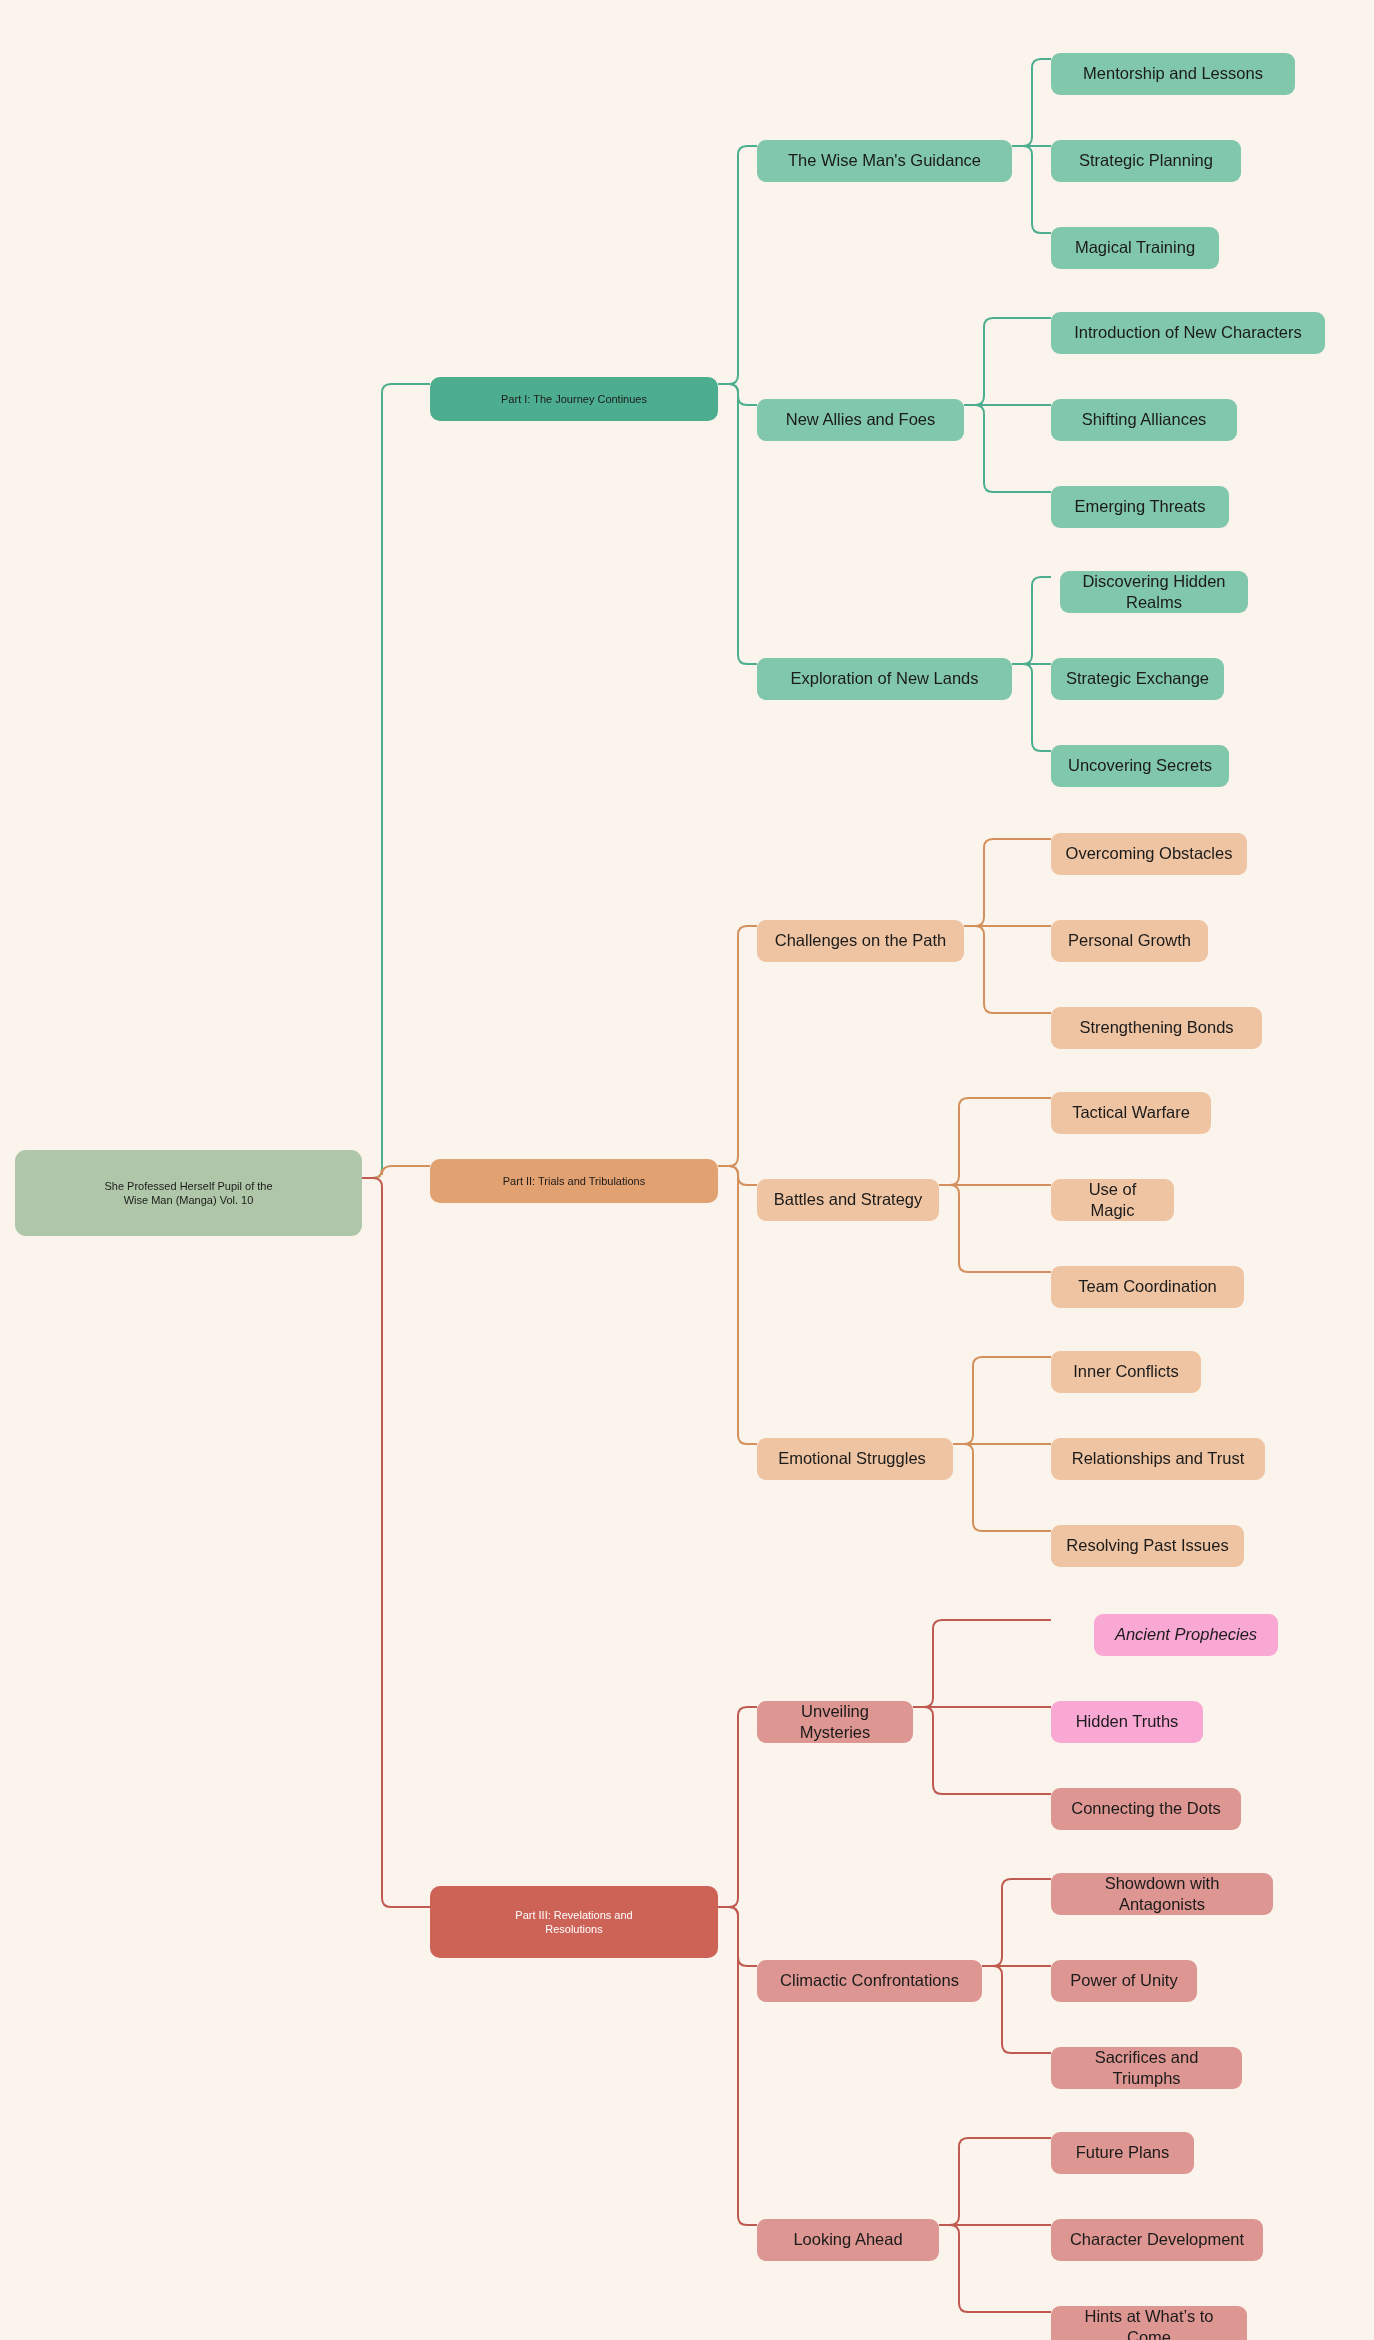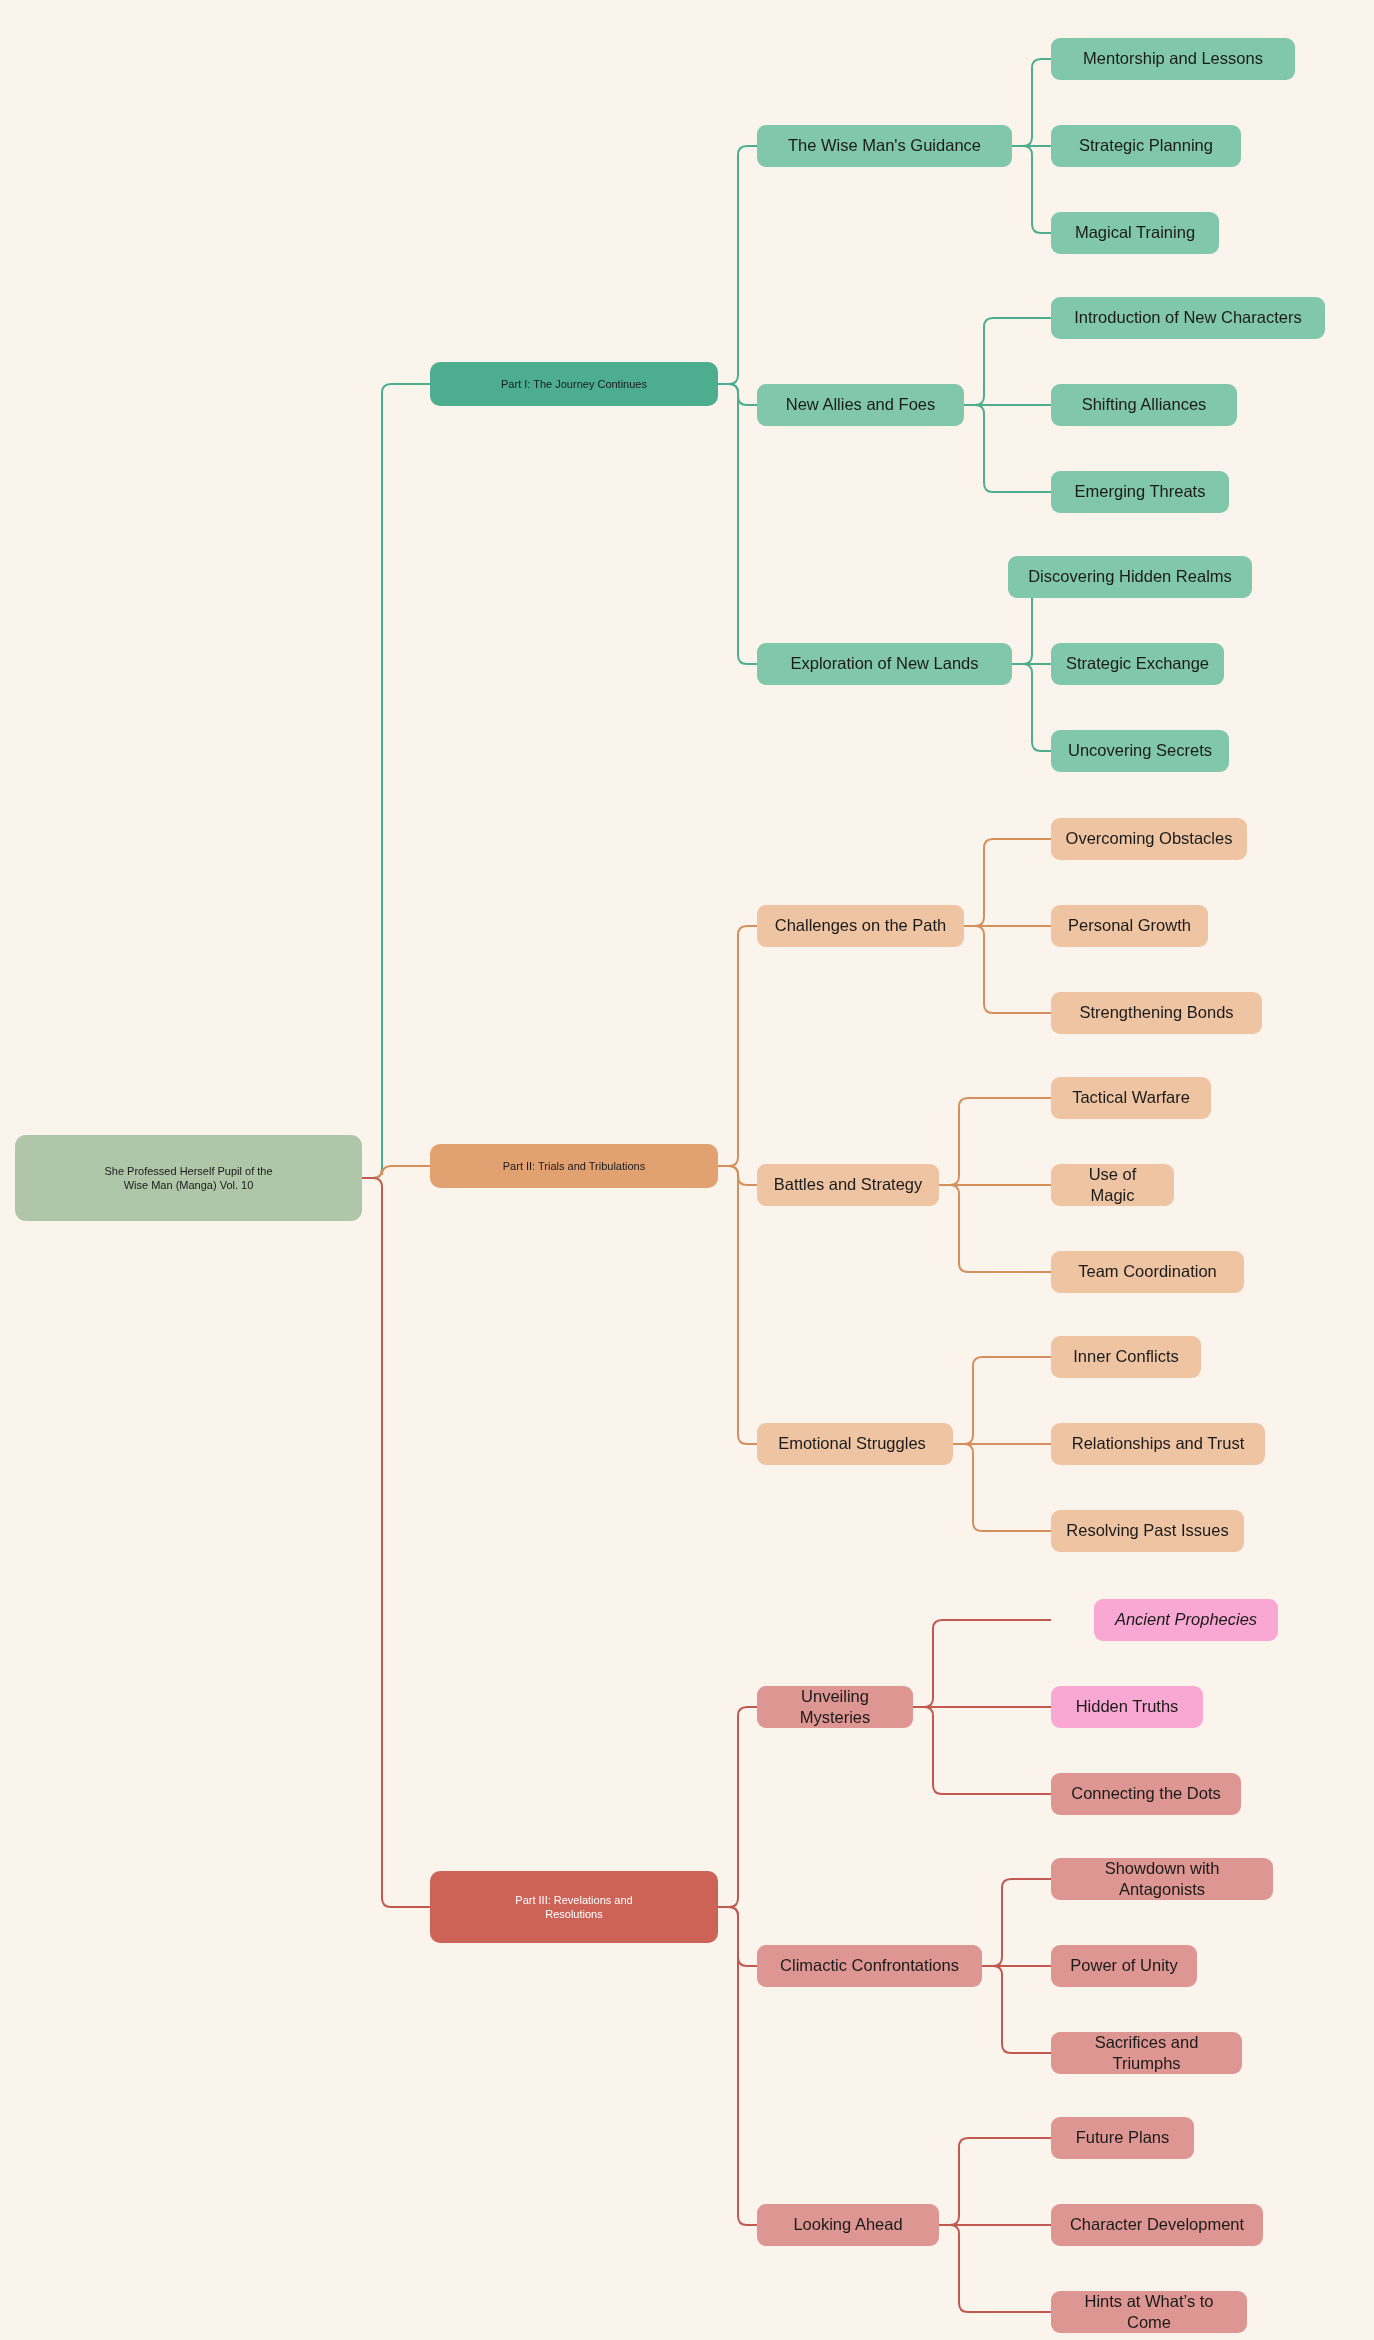--- a/index.html
+++ b/index.html
@@ -28,20 +28,21 @@
     box-sizing: border-box;
     display: flex;
     align-items: center;
     justify-content: center;
     text-align: center;
     border-radius: 9px;
     color: #1b1b1b;
     line-height: 1.28;
     padding: 0 14px;
     white-space: pre-line;
+    margin-top: 15px;
   }
   .node.root {
     border-radius: 11px;
     font-size: 11px;
   }
   .node.lvl1 {
     border-radius: 10px;
     font-size: 11px;
   }
   .node.lvl2, .node.lvl3 {
@@ -100,21 +101,21 @@
       <div class="node lvl1" style="left: 430px; top: 362px; width: 288px; height: 44px; background: rgb(76, 174, 142); color: rgb(27, 27, 27);">Part I: The Journey Continues</div>
       <div class="node lvl2" style="left: 757px; top: 125px; width: 255px; height: 42px; background: rgb(128, 199, 171);">The Wise Man's Guidance</div>
       <div class="node lvl3" style="left: 1051px; top: 38px; width: 244px; height: 42px; background: rgb(128, 199, 171);">Mentorship and Lessons</div>
       <div class="node lvl3" style="left: 1051px; top: 125px; width: 190px; height: 42px; background: rgb(128, 199, 171);">Strategic Planning</div>
       <div class="node lvl3" style="left: 1051px; top: 212px; width: 168px; height: 42px; background: rgb(128, 199, 171);">Magical Training</div>
       <div class="node lvl2" style="left: 757px; top: 384px; width: 207px; height: 42px; background: rgb(128, 199, 171);">New Allies and Foes</div>
       <div class="node lvl3" style="left: 1051px; top: 297px; width: 274px; height: 42px; background: rgb(128, 199, 171);">Introduction of New Characters</div>
       <div class="node lvl3" style="left: 1051px; top: 384px; width: 186px; height: 42px; background: rgb(128, 199, 171);">Shifting Alliances</div>
       <div class="node lvl3" style="left: 1051px; top: 471px; width: 178px; height: 42px; background: rgb(128, 199, 171);">Emerging Threats</div>
       <div class="node lvl2" style="left: 757px; top: 643px; width: 255px; height: 42px; background: rgb(128, 199, 171);">Exploration of New Lands</div>
-      <div class="node lvl3" style="left: 1008px; top: 556px; width: 244px; height: 42px; background: rgb(128, 199, 171);">Discovering Hidden Realms</div>
+      <div class="node lvl3" style="left: 1060px; top: 556px; width: 188px; height: 42px; background: rgb(128, 199, 171);">Discovering Hidden Realms</div>
       <div class="node lvl3" style="left: 1051px; top: 643px; width: 173px; height: 42px; background: rgb(128, 199, 171);">Strategic Exchange</div>
       <div class="node lvl3" style="left: 1051px; top: 730px; width: 178px; height: 42px; background: rgb(128, 199, 171);">Uncovering Secrets</div>
       <div class="node lvl1" style="left: 430px; top: 1144px; width: 288px; height: 44px; background: rgb(226, 161, 112); color: rgb(27, 27, 27);">Part II: Trials and Tribulations</div>
       <div class="node lvl2" style="left: 757px; top: 905px; width: 207px; height: 42px; background: rgb(238, 196, 162);">Challenges on the Path</div>
       <div class="node lvl3" style="left: 1051px; top: 818px; width: 196px; height: 42px; background: rgb(238, 196, 162);">Overcoming Obstacles</div>
       <div class="node lvl3" style="left: 1051px; top: 905px; width: 157px; height: 42px; background: rgb(238, 196, 162);">Personal Growth</div>
       <div class="node lvl3" style="left: 1051px; top: 992px; width: 211px; height: 42px; background: rgb(238, 196, 162);">Strengthening Bonds</div>
       <div class="node lvl2" style="left: 757px; top: 1164px; width: 182px; height: 42px; background: rgb(238, 196, 162);">Battles and Strategy</div>
       <div class="node lvl3" style="left: 1051px; top: 1077px; width: 160px; height: 42px; background: rgb(238, 196, 162);">Tactical Warfare</div>
       <div class="node lvl3" style="left: 1051px; top: 1164px; width: 123px; height: 42px; background: rgb(238, 196, 162);">Use of Magic</div>

